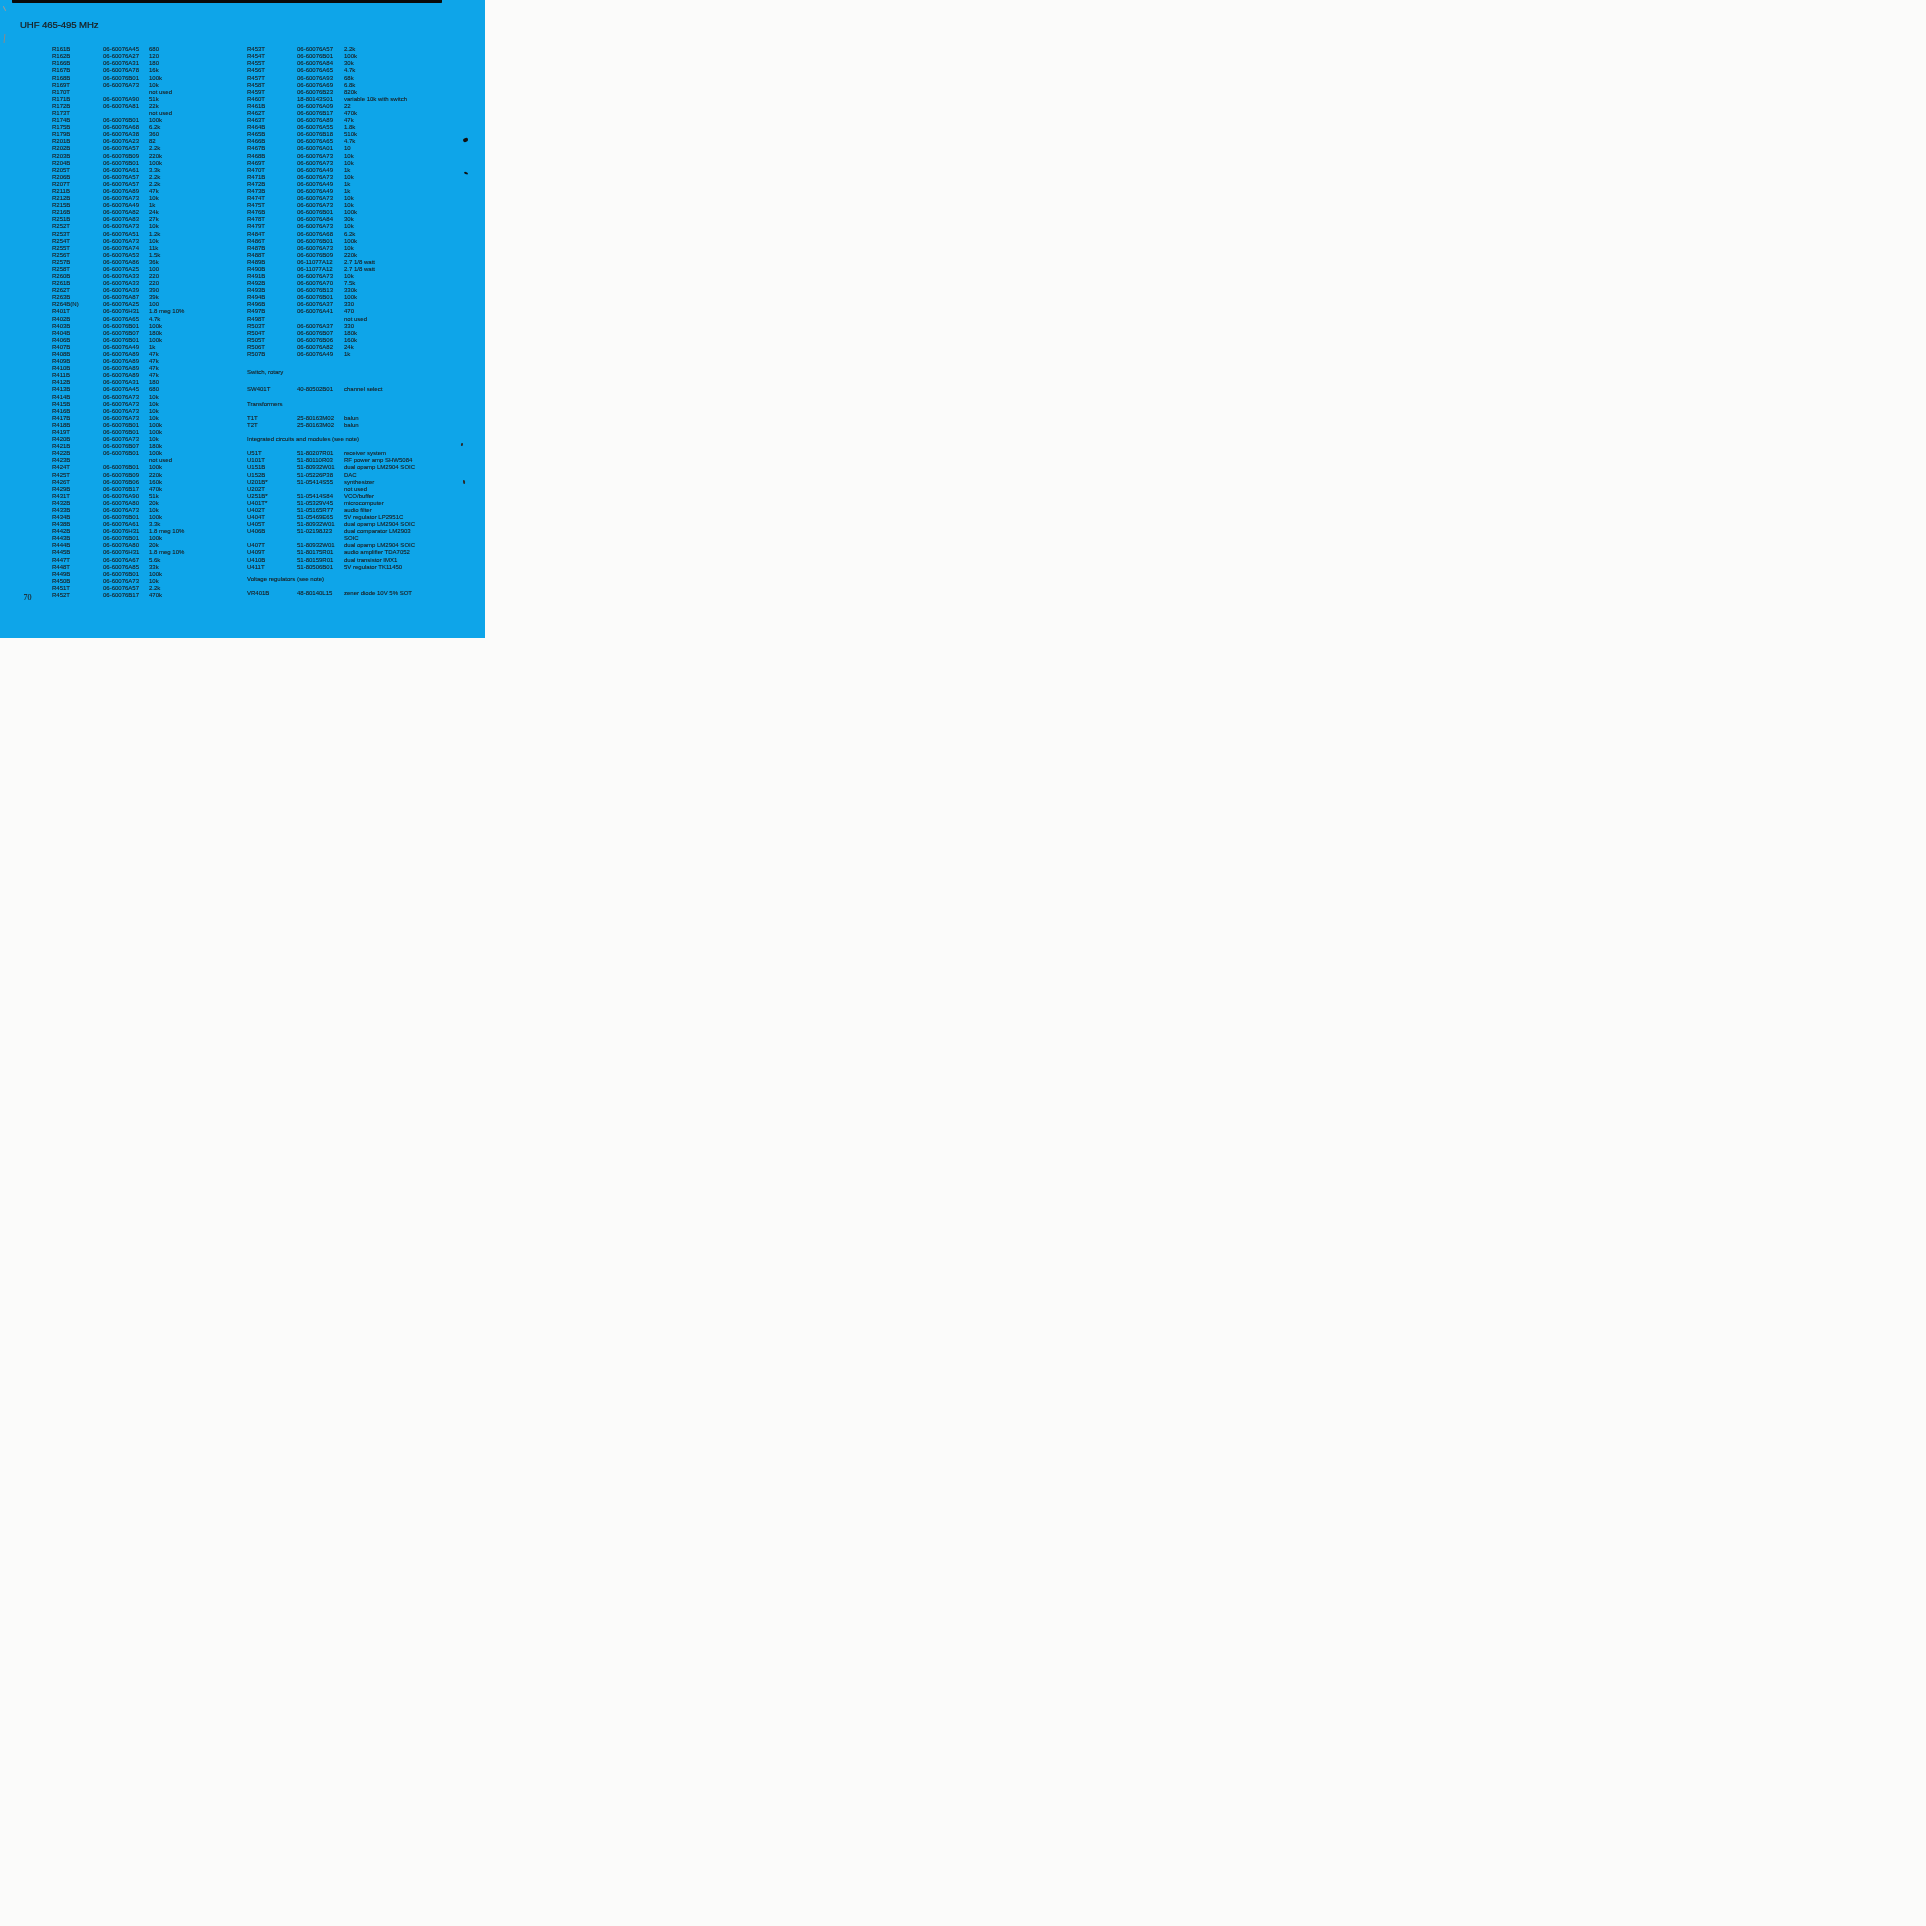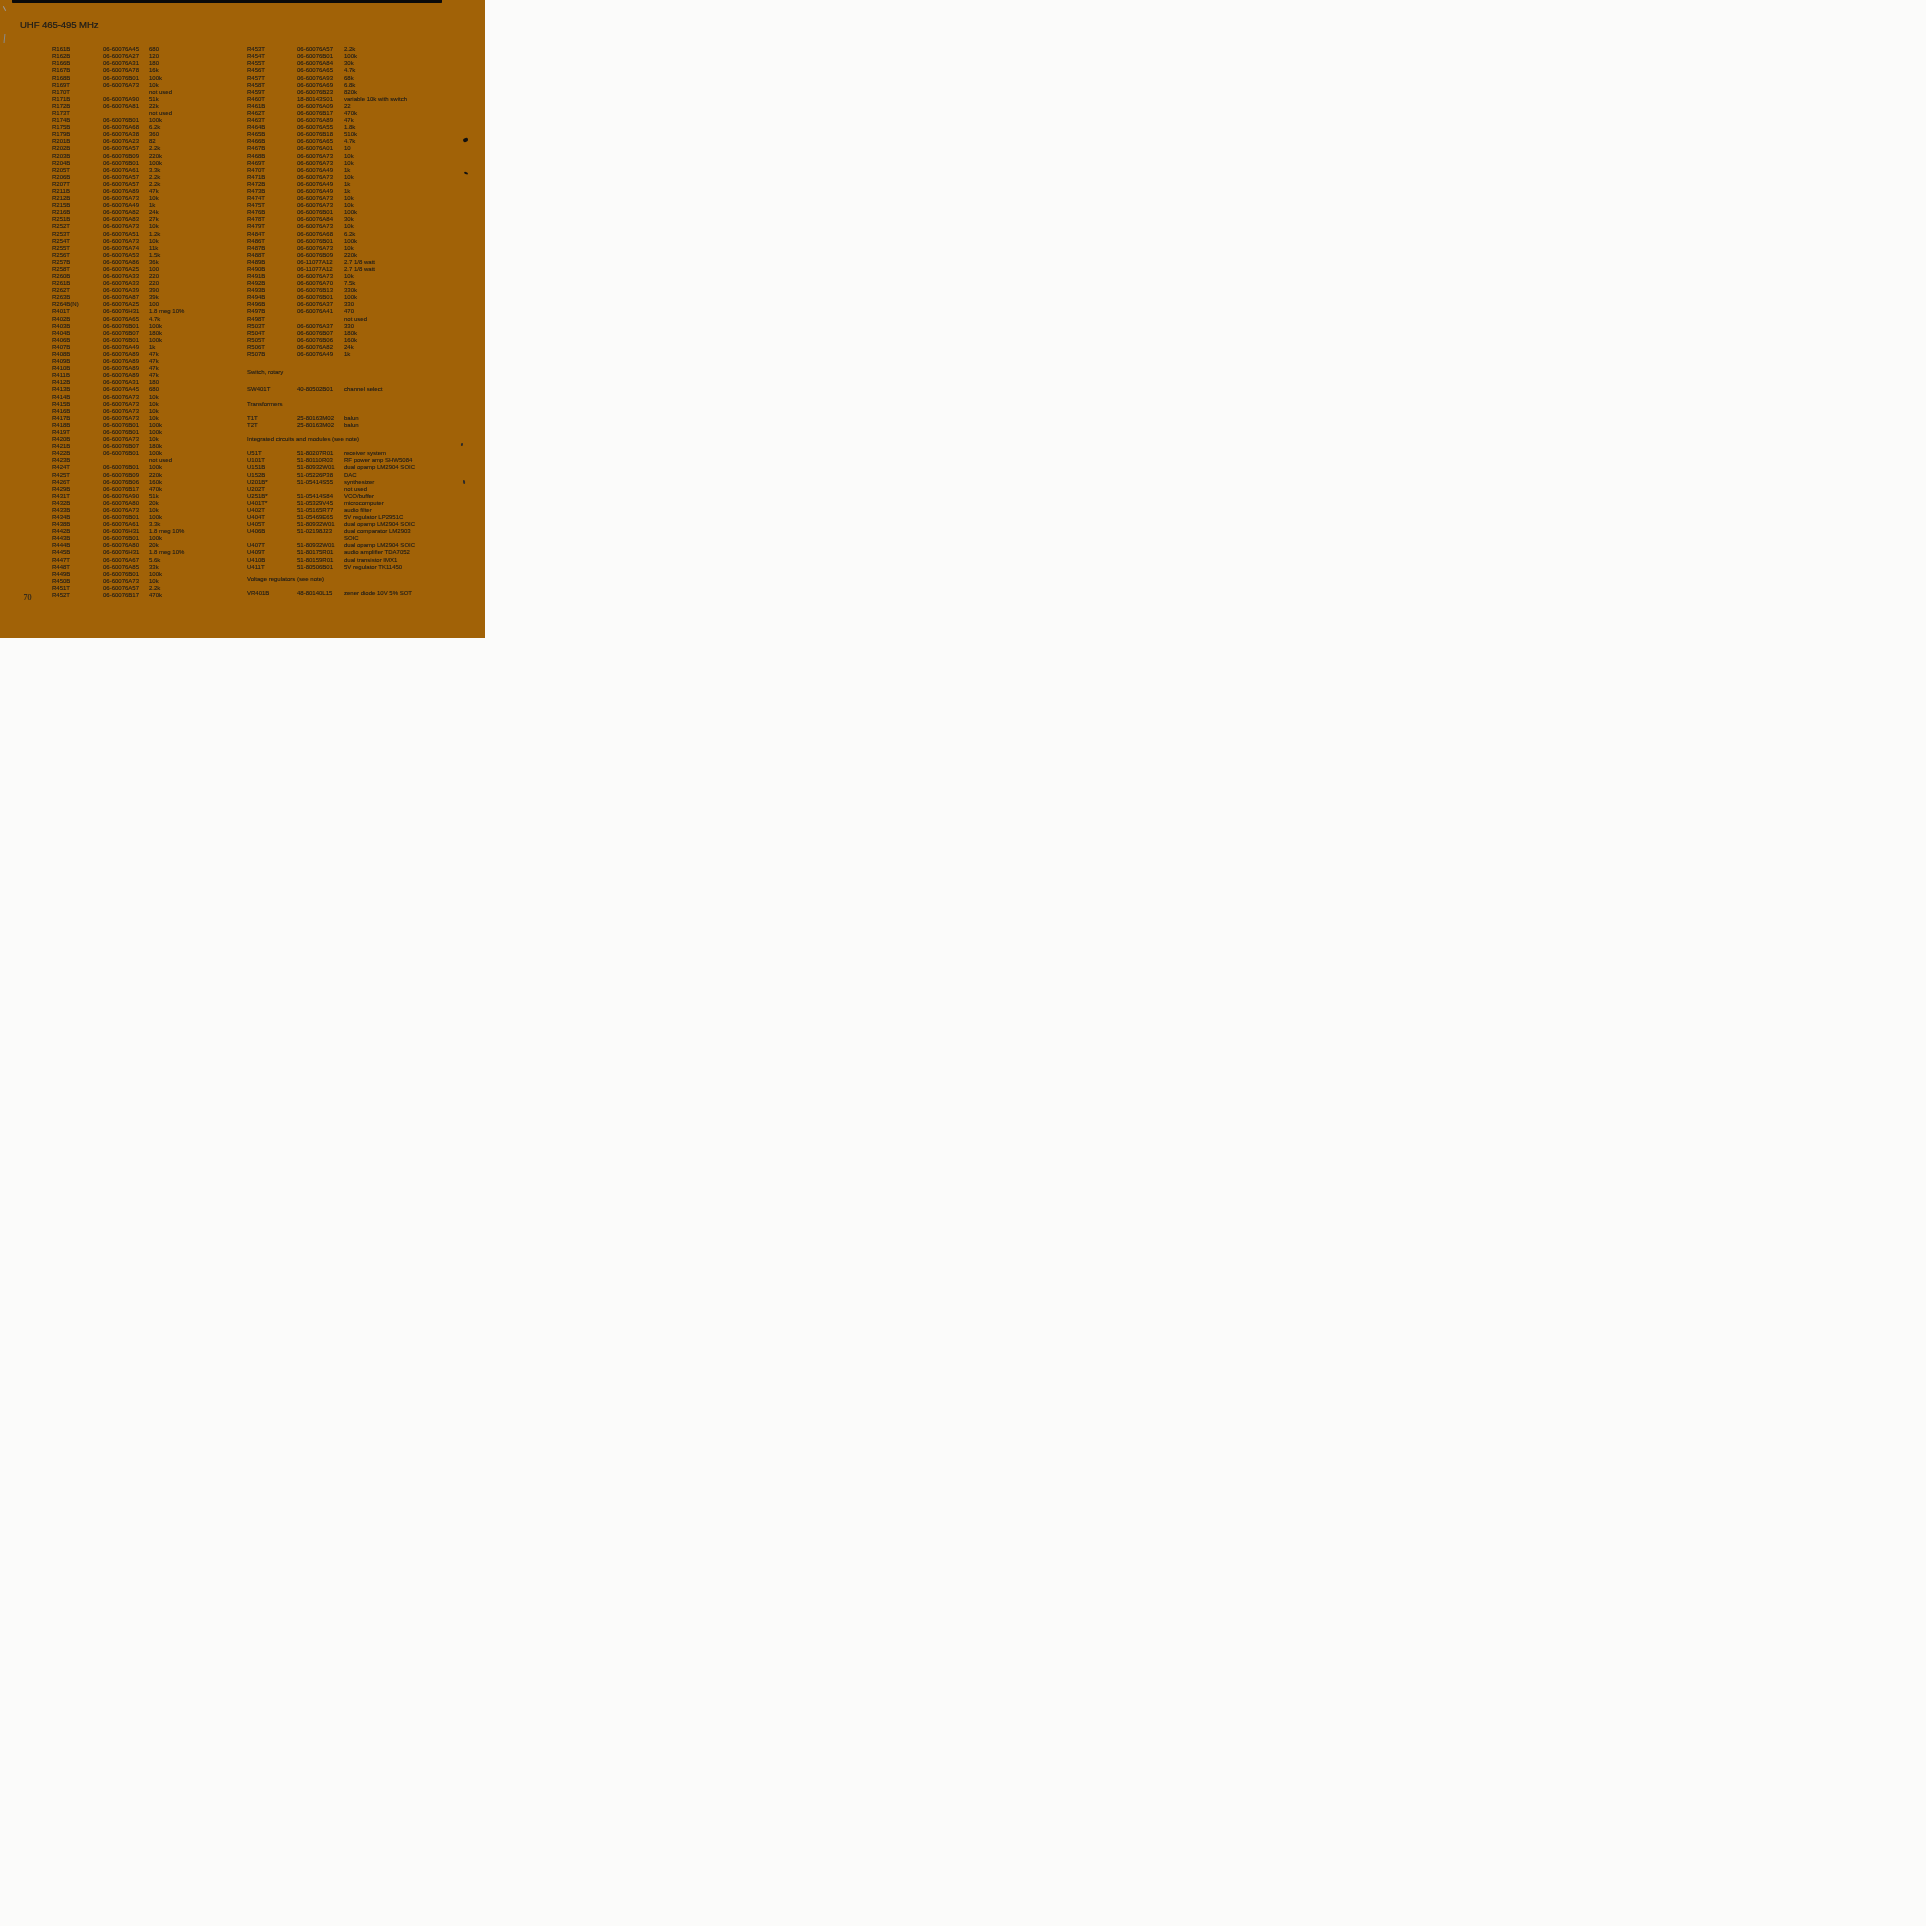--- a/index.html
+++ b/index.html
@@ -4,21 +4,21 @@
 <style>
   html,body{margin:0;padding:0;}
   body{
     width:485px;height:638px;
     background:#fbfbfa;
     font-family:"Liberation Sans", sans-serif;
     color:#1b1b1b;
     overflow:hidden;
     position:relative;
   }
-  .page{position:absolute;inset:0;background:#a16207;text-decoration:underline;}
+  .page{position:absolute;inset:0;background:#0ea5e9;text-decoration:underline;}
   
   .edge-bar{
     position:absolute;top:0;left:12px;width:430px;height:3.1px;
     background:#0a0a0a;border-radius:0 0 0.8px 0.8px;
   }
   .title{
     position:absolute;left:20px;top:19px;margin:0;
     font-size:9.6px;font-weight:400;letter-spacing:-0.1px;
     color:#1b1b1b;
     -webkit-text-stroke:0.2px #1b1b1b;

